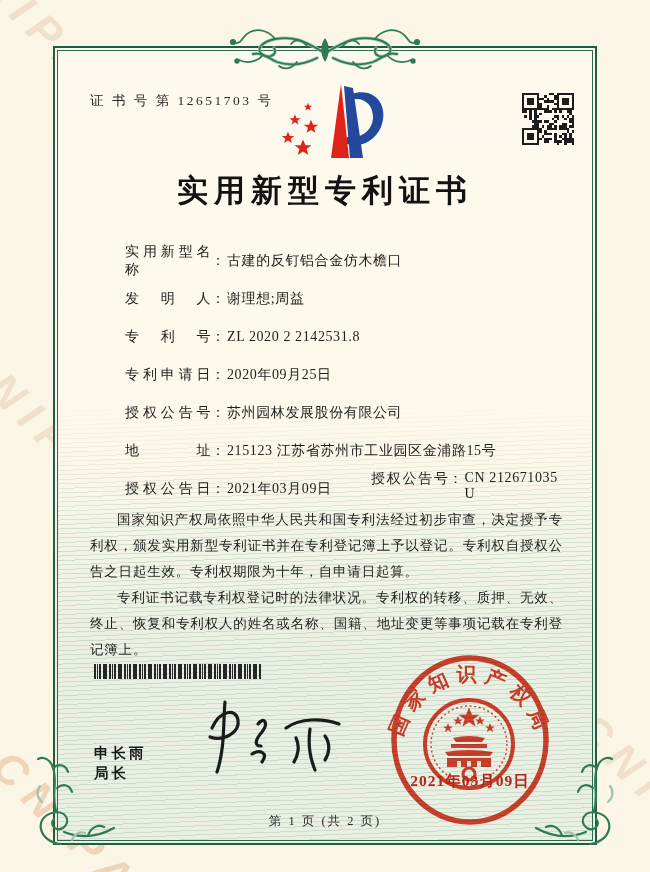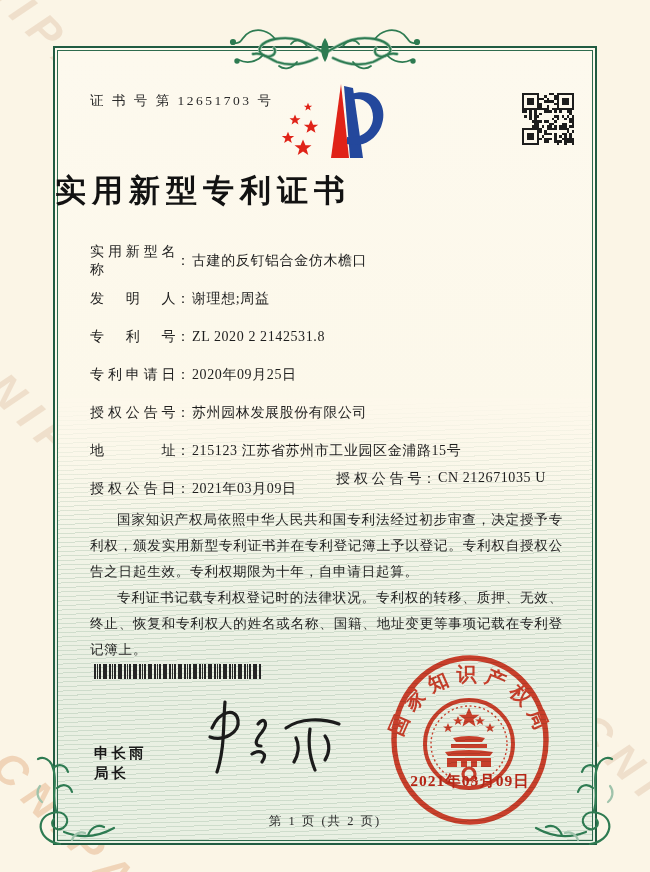--- a/index.html
+++ b/index.html
@@ -30,29 +30,29 @@
   }
   .wave-fade{
     position:absolute;left:3px;right:3px;top:44%;height:130px;
     background:linear-gradient(#fdf8eb,rgba(253,248,235,0));
   }
   
   .cert-no{position:absolute;left:35px;top:44px;font-size:13.5px;letter-spacing:2.5px;color:#2a2a2a;z-index:3;}
   .logo{position:absolute;left:222px;top:32px;width:116px;height:92px;z-index:3;}
   .qr{position:absolute;left:467px;top:45px;width:52px;height:52px;z-index:3;}
   .title{
-    position:absolute;left:0;right:0;top:122px;z-index:3;
+    position:absolute;left:0;right:0;top:122px;text-align:center;z-index:3;
     font-size:31px;font-weight:bold;letter-spacing:6px;color:#121212;
   }
   
   .rows{position:absolute;left:35px;right:33px;top:194px;z-index:3;}
   .row{position:relative;height:38px;display:flex;align-items:center;font-size:14px;color:#1e1e1e;}
   .flabel{
     display:inline-block;width:86px;text-align:justify;text-align-last:justify;
-    -moz-text-align-last:justify;letter-spacing:0.5px;
+    -moz-text-align-last:justify;letter-spacing:0.5px;margin-left:35px;
   }
   .colon{margin:0 2px 0 0;}
   .fvalue{letter-spacing:0.6px;}
   .grant{position:absolute;left:246px;top:0;height:38px;display:flex;}
   
   .paras{position:absolute;left:35px;width:473px;top:459px;z-index:3;
     font-size:13.5px;line-height:26px;letter-spacing:0.8px;color:#1f1f1f;text-align:justify;}
   .paras p{margin:0;text-indent:2em;}
   
   .barcode{

